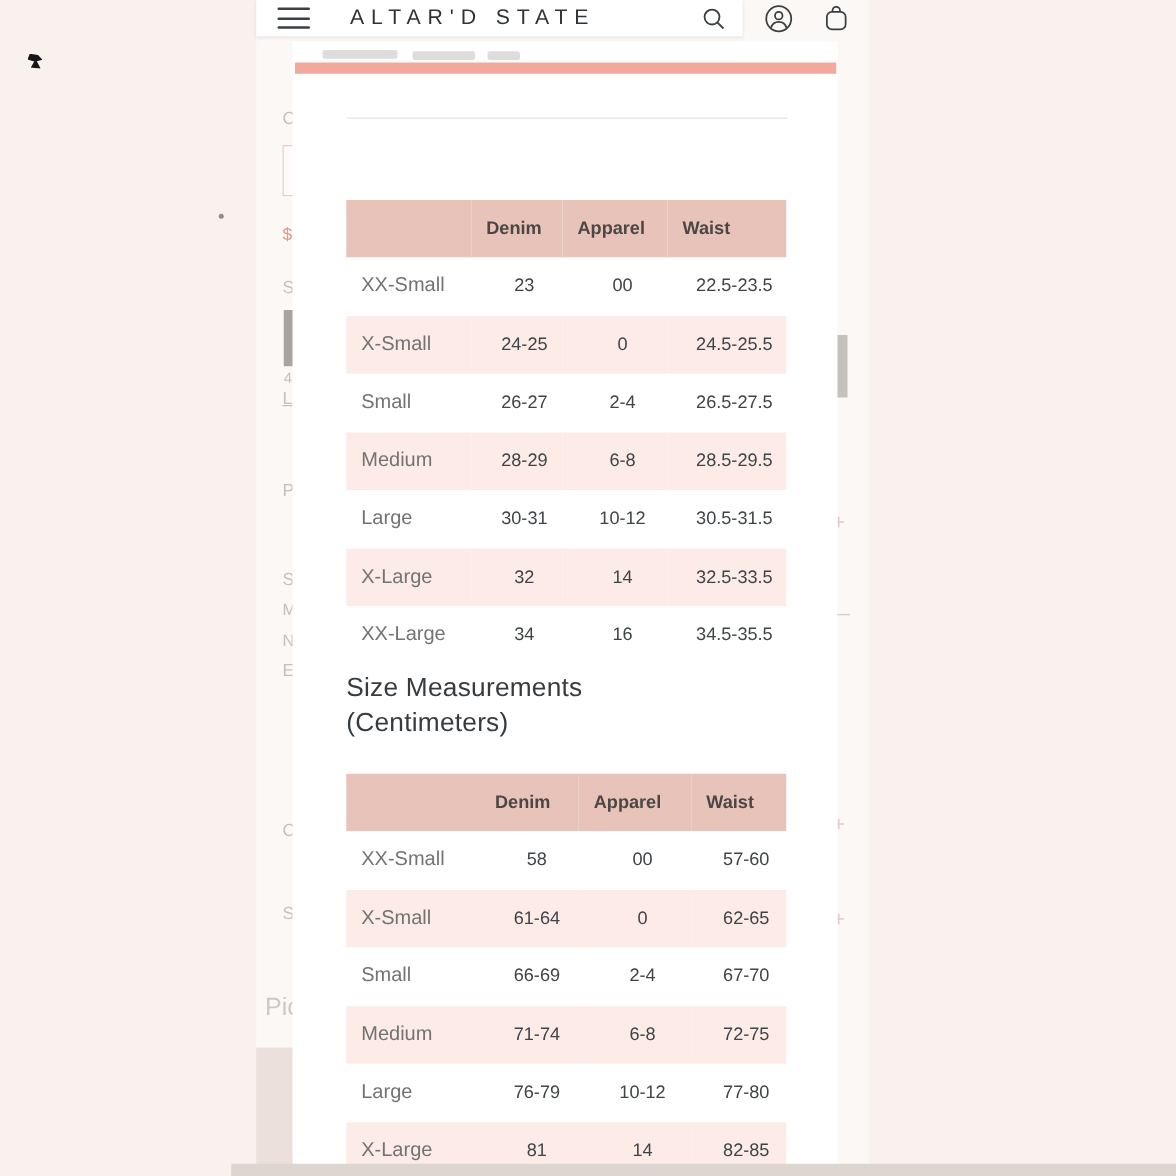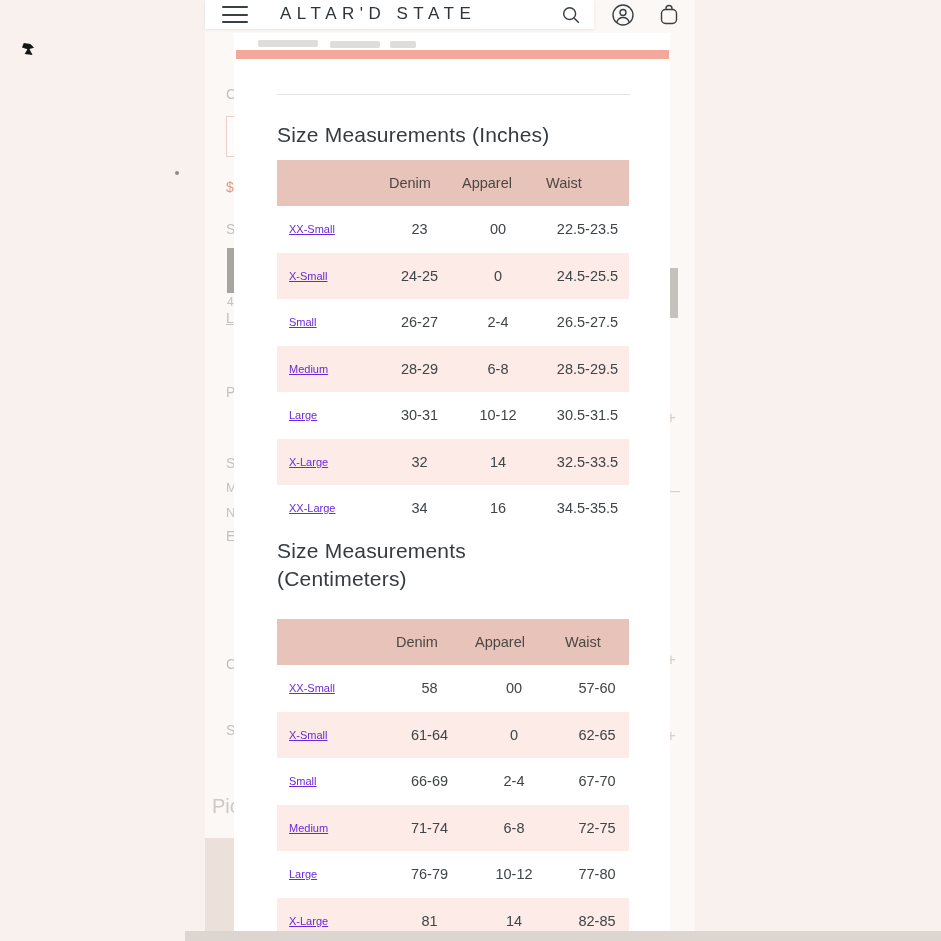--- a/index.html
+++ b/index.html
@@ -43,24 +43,24 @@
   .divider{position:absolute;left:43px;top:61px;width:353px;height:1px;background:#e4e4e4;}
 
   .h2{position:absolute;left:43px;font-size:21px;line-height:28px;font-weight:400;letter-spacing:.2px;color:#363b3f;}
   .h2.inches{top:88px;}
   .h2.cm{top:504px;width:225px;}
 
   table.size-table{position:absolute;left:43px;width:352px;border-collapse:collapse;table-layout:fixed;}
   table.size-table.t-inches{top:127px;}
   table.size-table.t-cm{top:586px;}
   table.size-table thead tr{background:#e8c3ba;height:46px;}
-  table.size-table thead th{font-size:14.5px;font-weight:400;color:#4b4744;text-align:left;padding:0 0 0 12px;}
+  table.size-table thead th{font-size:14.5px;font-weight:700;color:#4b4744;text-align:left;padding:0 0 0 12px;}
   table.size-table tbody tr{height:46.5px;background:#ffffff;}
   table.size-table tbody tr:nth-child(even){background:#fcebe6;}
-  table.size-table tbody th{font-size:11px;font-weight:400;color:#6d28d9;text-align:left;padding:0 0 0 12px;text-decoration:underline;}
+  table.size-table tbody th{font-size:16px;font-weight:400;color:#737373;text-align:left;padding:0 0 0 12px;}
   table.size-table tbody td{font-size:14.5px;color:#3f4447;text-align:center;padding:0 0 0 12px;}
 
   .t-inches col:nth-child(1){width:100px;} .t-inches col:nth-child(2){width:73px;}
   .t-inches col:nth-child(3){width:84px;}  .t-inches col:nth-child(4){width:95px;}
   .t-cm col:nth-child(1){width:107px;} .t-cm col:nth-child(2){width:79px;}
   .t-cm col:nth-child(3){width:90px;}  .t-cm col:nth-child(4){width:76px;}
 
   .scroll-thumb{position:absolute;left:670px;top:268px;width:8px;height:50px;background:#c5c2bd;z-index:4;cursor:pointer;}
 </style>
 </head>
@@ -96,21 +96,20 @@
   <div class="black-blob"></div>
 
   <div class="modal">
     <span class="smudge" style="left:24px;top:7px;width:60px;"></span>
     <span class="smudge" style="left:96px;top:8px;width:50px;"></span>
     <span class="smudge" style="left:156px;top:8px;width:26px;"></span>
     <div class="pink-bar"></div>
 
     <div class="divider"></div>
 
-    <div class="h2 inches">Size Measurements (Inches)</div>
 
     <table class="size-table t-inches">
       <colgroup>
           <col>
           <col>
           <col>
           <col>
         </colgroup>
       <thead>
           <tr>

